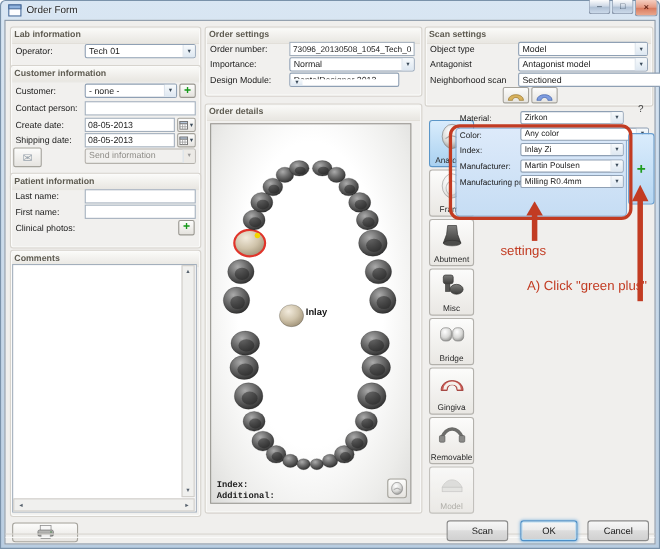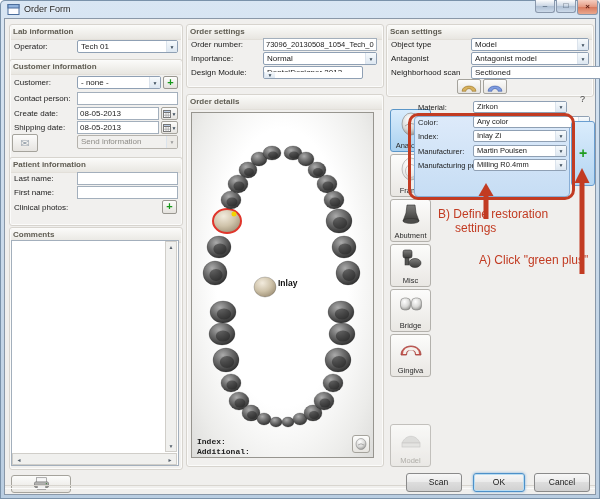--- a/index.html
+++ b/index.html
@@ -419,20 +419,28 @@
       </svg>
       <div class="tlabel">Bridge</div>
     </div>
     <div class="tool" style="top:315px;">
       <svg width="26" height="26" viewBox="0 0 26 26">
         <path d="M3,18 C3,6 23,6 23,18 L17.5,18 C17.5,11 8.5,11 8.5,18 Z" fill="#cb5b55" stroke="#9e3d38" stroke-width="0.8"></path>
         <path d="M6.5,17 C6.5,9.5 19.5,9.5 19.5,17" fill="none" stroke="#f4f1ec" stroke-width="3"></path>
       </svg>
       <div class="tlabel">Gingiva</div>
     </div>
+    <div class="tool" style="top:360px;">
+      <svg width="26" height="26" viewBox="0 0 26 26">
+        <path d="M3,17 C8,5 18,5 23,17" fill="none" stroke="#6d6d6b" stroke-width="3.2"></path>
+        <rect x="1.5" y="14" width="5" height="6" rx="1" fill="#8a8a88" stroke="#5a5a58" stroke-width="0.6"></rect>
+        <rect x="19.5" y="14" width="5" height="6" rx="1" fill="#8a8a88" stroke="#5a5a58" stroke-width="0.6"></rect>
+      </svg>
+      <div class="tlabel">Removable</div>
+    </div>
     <div class="tool dis" style="top:405px;">
       <svg width="26" height="26" viewBox="0 0 26 26" opacity="0.65">
         <path d="M4,16 C8,7 18,7 22,16 Z" fill="#c8c8c6" stroke="#a2a2a0" stroke-width="0.7"></path>
         <rect x="4" y="16" width="18" height="4" fill="#d8d8d6" stroke="#a2a2a0" stroke-width="0.7"></rect>
       </svg>
       <div class="tlabel">Model</div>
     </div>
 
     <div id="resto-panel"></div>
     <span class="rlbl" style="left:413px;top:84px;">Material:</span>
@@ -466,21 +474,20 @@
     <div class="footer-sep"></div>
     <div class="wbtn" style="left:401px;top:454px;width:56px;padding-left:9px;">Scan</div>
     <div class="wbtn focus" style="left:468px;top:454px;width:52px;">OK</div>
     <div class="wbtn" style="left:529px;top:454px;width:56px;">Cancel</div>
 
     <div id="anno-box"></div>
     <svg class="abs" style="left:471px;top:164px;z-index:50;" width="20" height="36" viewBox="0 0 20 36">
       <polygon points="10,0 2.5,13 17.5,13" fill="#c23b22"></polygon>
       <rect x="7.5" y="12" width="5" height="24" fill="#c23b22"></rect>
     </svg>
-    <div class="anno-text" style="left:433px;top:188px;">B) Define restoration</div>
     <div class="anno-text" style="left:450px;top:202px;">settings</div>
     <div class="anno-text" style="left:474px;top:234px;">A) Click "green plus"</div>
     <svg class="abs" style="left:566px;top:149px;z-index:50;" width="22" height="106" viewBox="0 0 22 106">
       <polygon points="11,0 3.5,15 18.5,15" fill="#c23b22"></polygon>
       <rect x="8.5" y="14" width="5" height="92" fill="#c23b22"></rect>
     </svg>
 
   </div>
 </div>
 

